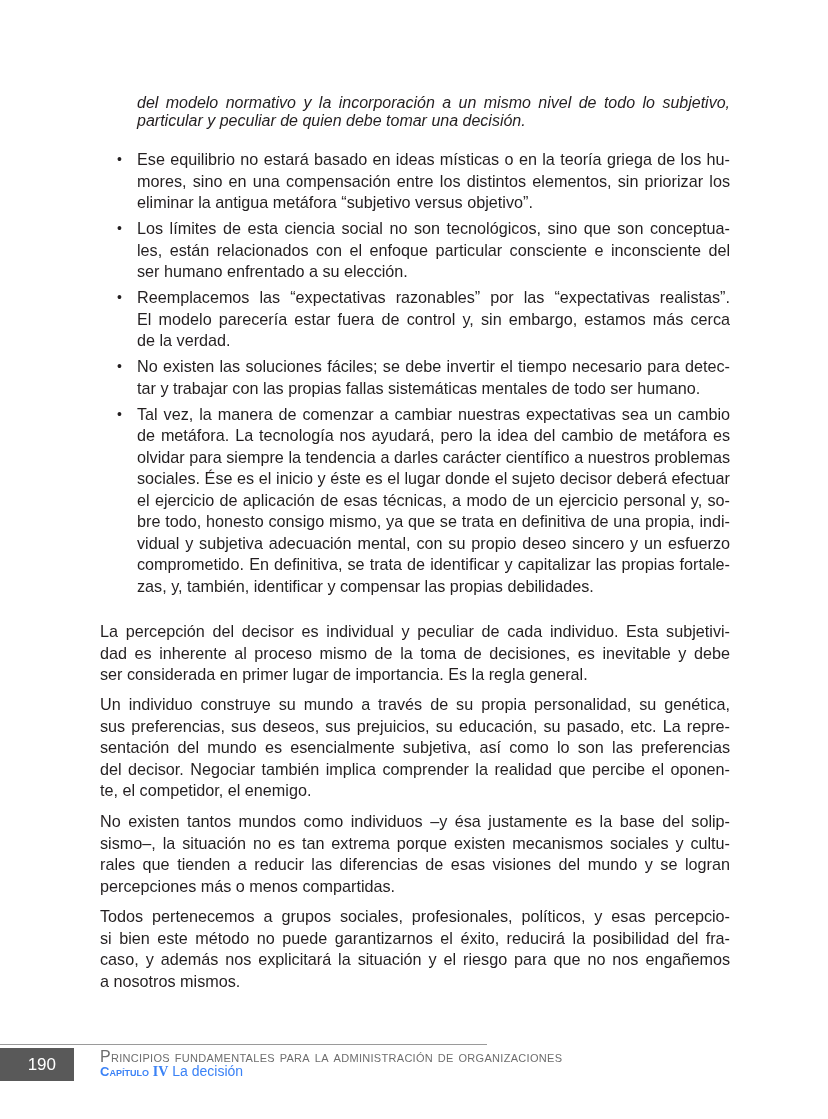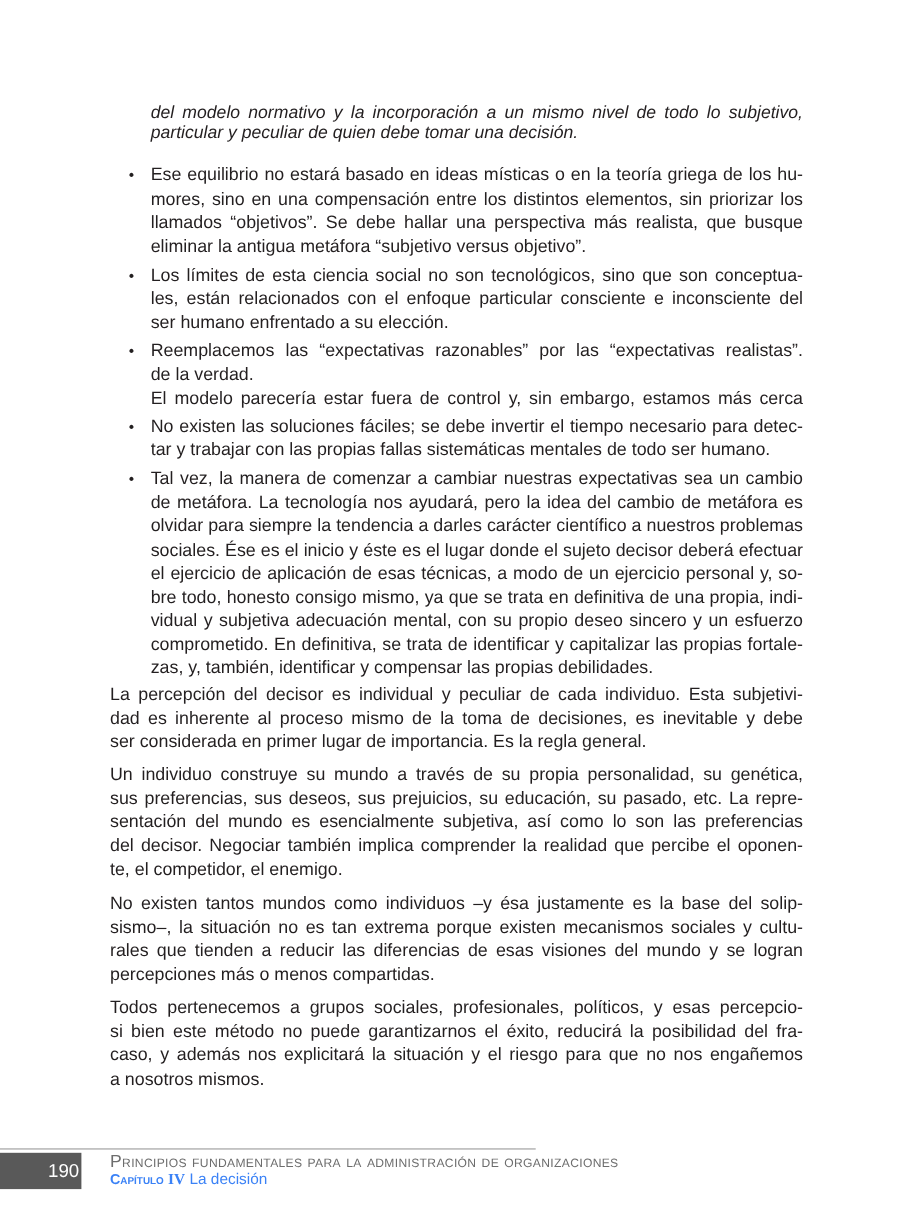--- a/index.html
+++ b/index.html
@@ -8,55 +8,54 @@
   .page { position: absolute; left: 0; top: 0; width: 828px; height: 1119px; }
   .line { display: block; white-space: nowrap; text-align: justify; text-align-last: justify; }
   .line.last { text-align-last: left; }
   .cont { position: absolute; left: 137px; top: 94px; width: 593px; font-style: italic; }
   .bullets { position: absolute; left: 117px; top: 149px; width: 613px; }
   .bullet { position: relative; padding-left: 20px; margin-bottom: 4.5px; font-size: 16.2px; line-height: 21.5px; }
   .bullet-dot { position: absolute; left: 0; top: 0; width: 20px; font-size: 14px; line-height: 21.5px; }
   .para { position: absolute; left: 100px; width: 630px; font-size: 16.2px; line-height: 21.5px; }
   .footer-rule { position: absolute; left: 0; top: 1044px; width: 487px; height: 1px; background: #9a9a9a; }
   .page-box { position: absolute; left: 0; top: 1048px; width: 74px; height: 33px; background: #595959;
-              color: #ffffff; font-size: 17px; line-height: 33px; text-align: right; box-sizing: border-box; padding-right: 2px; }
+              color: #ffffff; font-size: 17px; line-height: 33px; text-align: right; box-sizing: border-box; padding-right: 18px; }
   .running-head { position: absolute; left: 100px; top: 1048px; font-size: 16px; color: #6d6d6d; letter-spacing: 0.3px; font-variant: small-caps; white-space: nowrap; }
   .chapter { position: absolute; left: 100px; top: 1063px; font-size: 14px; color: #3b82f6; white-space: nowrap; }
   .chapter .cap { font-variant: small-caps; font-weight: bold; font-size: 13px; }
   .chapter .num { font-family: "Liberation Serif", serif; font-weight: bold; font-size: 14px; }
 </style>
 </head>
 <body>
 
 <div class="page">
 
   <div class="cont">
     <span class="line">del modelo normativo y la incorporación a un mismo nivel de todo lo subjetivo,</span>
     <span class="line last">particular y peculiar de quien debe tomar una decisión.</span>
   </div>
 
   <div class="bullets">
     <div class="bullet">
       <span class="bullet-dot">•</span>
       <span class="line">Ese equilibrio no estará basado en ideas místicas o en la teoría griega de los hu-</span>
       <span class="line">mores, sino en una compensación entre los distintos elementos, sin priorizar los</span>
-      <span class="line">llamados “objetivos”. Se debe hallar una perspectiva más realista, que busque</span>
       <span class="line last">eliminar la antigua metáfora “subjetivo versus objetivo”.</span>
     </div>
     <div class="bullet">
       <span class="bullet-dot">•</span>
       <span class="line">Los límites de esta ciencia social no son tecnológicos, sino que son conceptua-</span>
       <span class="line">les, están relacionados con el enfoque particular consciente e inconsciente del</span>
       <span class="line last">ser humano enfrentado a su elección.</span>
     </div>
     <div class="bullet">
       <span class="bullet-dot">•</span>
       <span class="line">Reemplacemos las “expectativas razonables” por las “expectativas realistas”.</span>
+      <span class="line">El modelo parecería estar fuera de control y, sin embargo, estamos más cerca</span>
       <span class="line last">de la verdad.</span>
-      <span class="line">El modelo parecería estar fuera de control y, sin embargo, estamos más cerca</span>
     </div>
     <div class="bullet">
       <span class="bullet-dot">•</span>
       <span class="line">No existen las soluciones fáciles; se debe invertir el tiempo necesario para detec-</span>
       <span class="line last">tar y trabajar con las propias fallas sistemáticas mentales de todo ser humano.</span>
     </div>
     <div class="bullet">
       <span class="bullet-dot">•</span>
       <span class="line">Tal vez, la manera de comenzar a cambiar nuestras expectativas sea un cambio</span>
       <span class="line">de metáfora. La tecnología nos ayudará, pero la idea del cambio de metáfora es</span>

